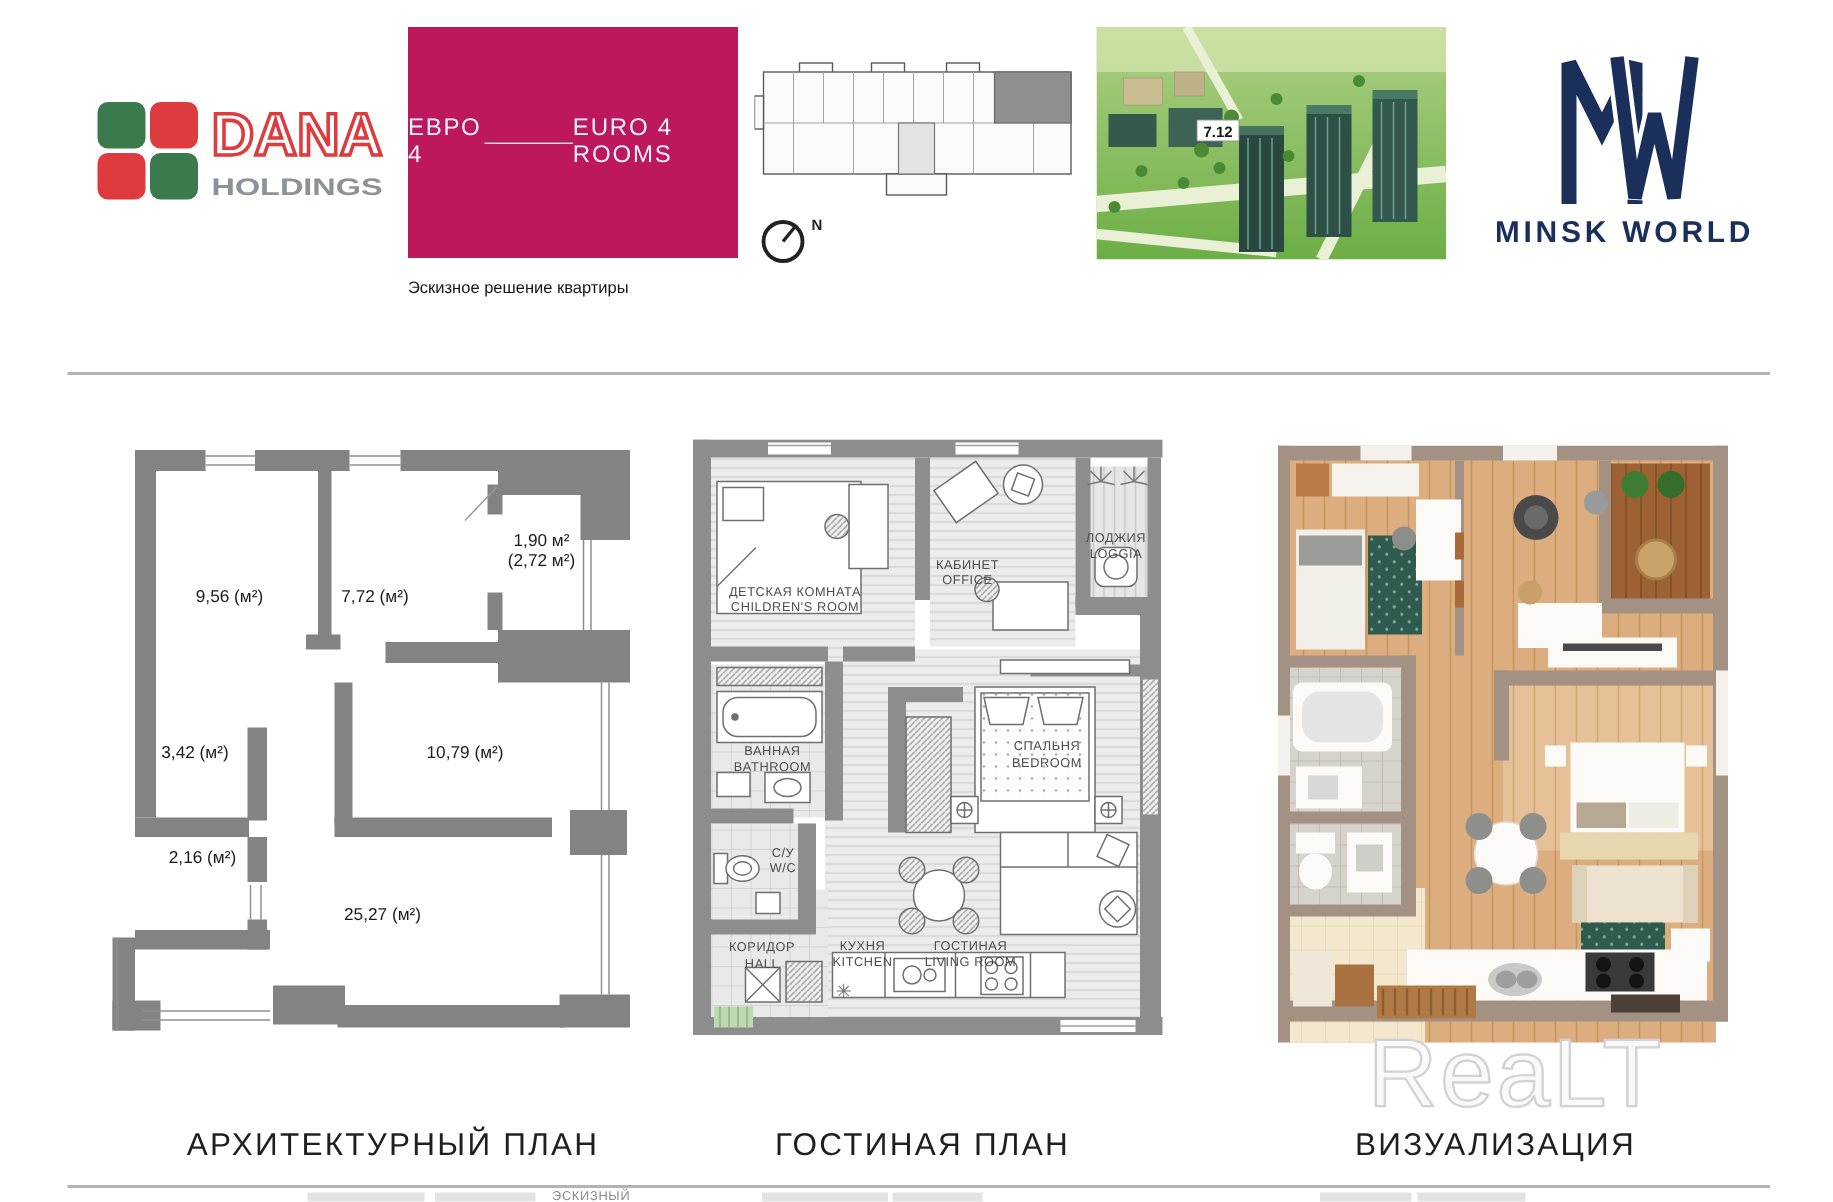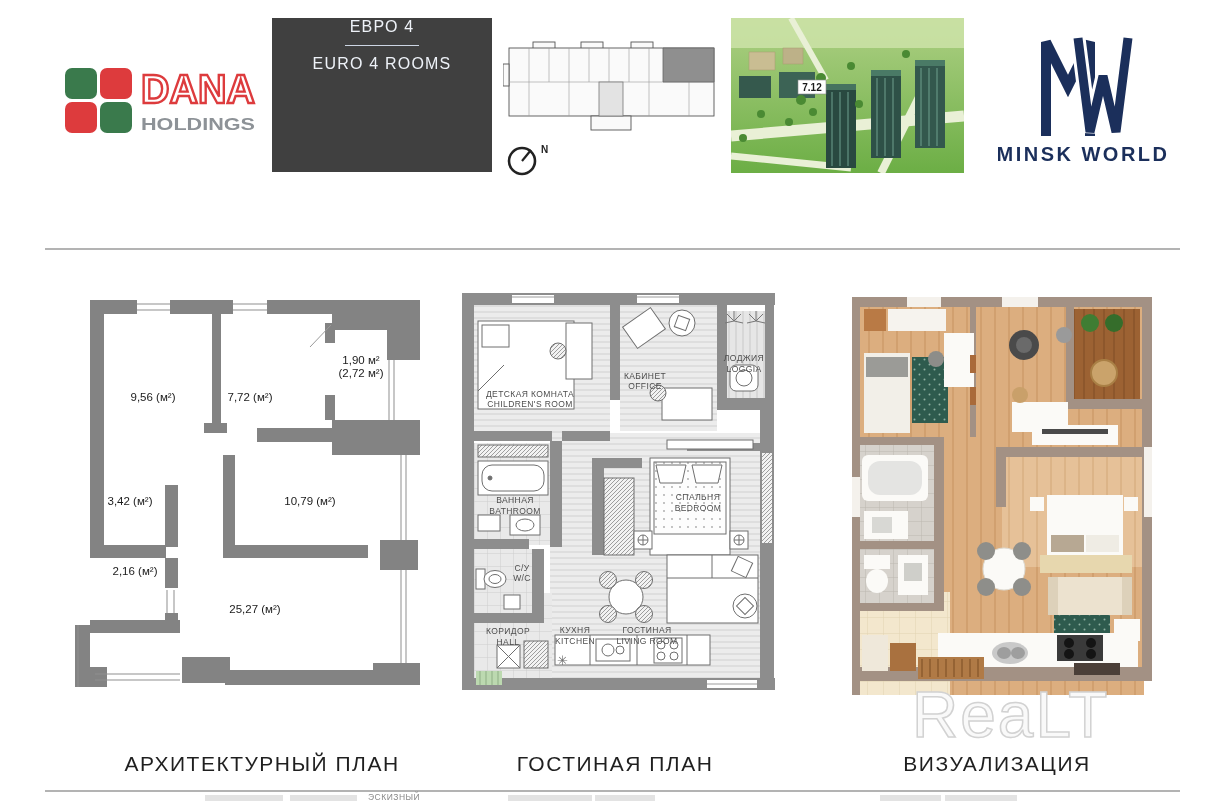--- a/index.html
+++ b/index.html
@@ -5,22 +5,22 @@
   html,body{margin:0;padding:0;}
   body{
     width:1222px;height:801px;position:relative;overflow:hidden;
     background:#ffffff;
     font-family:"Liberation Sans", sans-serif;
     -webkit-font-smoothing:antialiased;
   }
   .abs{position:absolute;}
   
   .unit-box{
-    left:272px;top:18px;width:220px;height:154px;background:#404040;
-    display:flex;flex-direction:column;align-items:center;
+    left:272px;top:18px;width:220px;height:154px;background:#be185d;
+    display:flex;flex-direction:row;align-items:center;
     color:#eef2f8;
   }
   .unit-box .t{font-size:16px;letter-spacing:1.2px;}
   .unit-box .sep{width:74px;height:1px;background:#cdd6e4;margin:9px 0;}
   .disclaimer{
     left:272px;top:186px;width:700px;color:#161616;font-size:11px;line-height:12.6px;
     white-space:nowrap;
   }
   .rule{background:#b3b3b3;height:2px;}
   .caption{
@@ -150,20 +150,21 @@
     <path d="M48,108 L48,14 L70,58 L92,14 L92,108" fill="none" stroke="#1b2f5b" stroke-width="10"></path>
     <path d="M80,10 L92,104 L105,48 L118,104 L130,10" fill="none" stroke="#ffffff" stroke-width="15"></path>
     <path d="M80,10 L92,104 L105,48 L118,104 L130,10" fill="none" stroke="#1b2f5b" stroke-width="9"></path>
     <line x1="55" y1="78" x2="66" y2="66" stroke="#ffffff" stroke-width="3"></line>
     <line x1="98" y1="36" x2="108" y2="25" stroke="#ffffff" stroke-width="3"></line>
   </g>
   <text x="85" y="133" text-anchor="middle" font-size="20" font-weight="bold" fill="#1b2f5b" letter-spacing="2.5">MINSK WORLD</text>
 </svg>
 
 <div class="abs disclaimer">
+  <div>Эскизное решение квартиры</div>
 </div>
 
 <div class="abs rule" style="left:45px;top:248px;width:1135px;"></div>
 
 <svg class="abs" style="left:70px;top:295px;" width="350" height="415" viewBox="0 0 350 415">
   <g fill="#838383">
     <rect x="20" y="5" width="47" height="14"></rect>
     <rect x="100" y="5" width="63" height="14"></rect>
     <rect x="197" y="5" width="75" height="14"></rect>
     <rect x="262" y="5" width="88" height="30"></rect>

